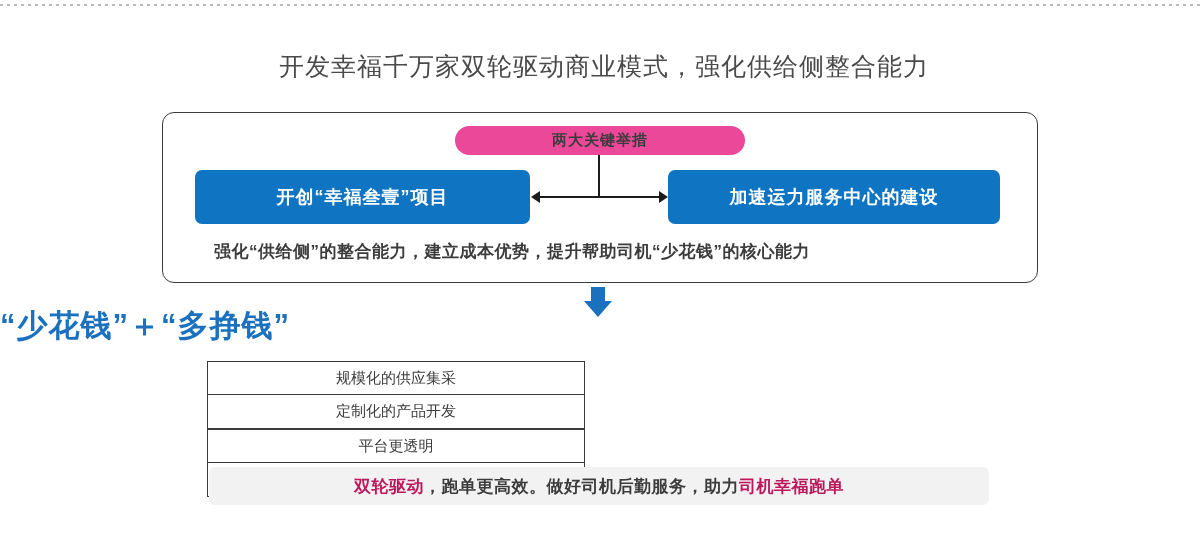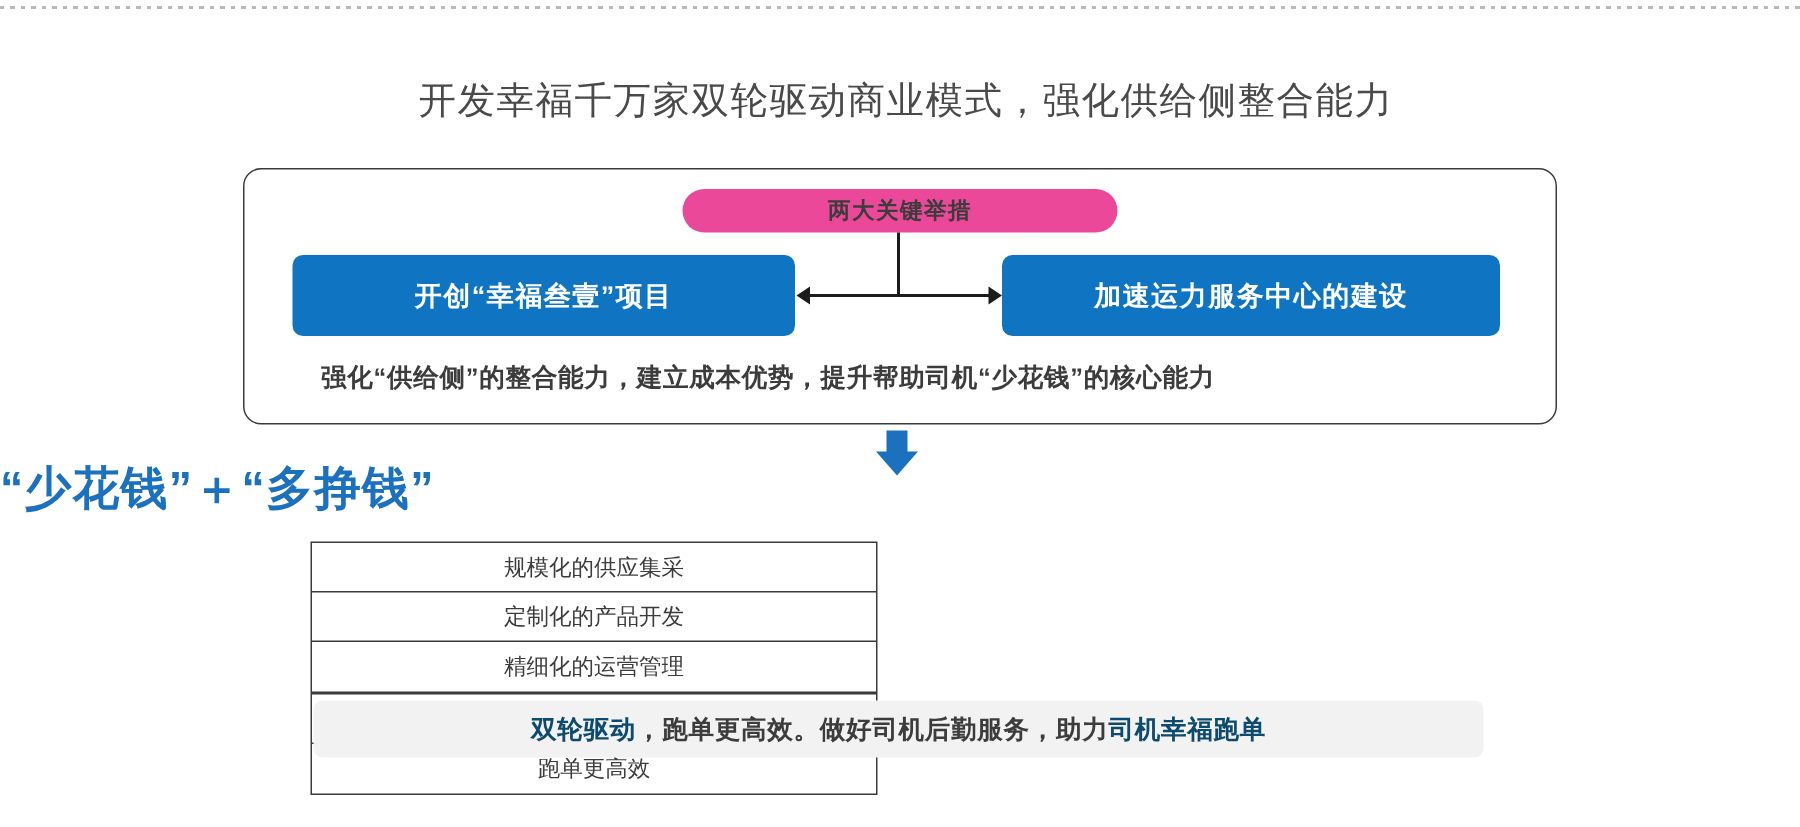--- a/index.html
+++ b/index.html
@@ -209,21 +209,21 @@
     background: #f2f2f2;
     border-radius: 6px;
     display: flex;
     align-items: center;
     justify-content: center;
     font-size: 17px;
     font-weight: bold;
     color: #3c3c3c;
     letter-spacing: 0.5px;
   }
-  .banner .hl { color: #0c4a6e; text-align: center; }
+  .banner .hl { color: #be185d; text-align: center; }
 </style>
 </head>
 <body>
 
 <div class="top-rule"></div>
 
 <div class="page-title">开发幸福千万家双轮驱动商业模式，强化供给侧整合能力</div>
 
 <div class="frame"></div>
 
@@ -243,21 +243,20 @@
   <div class="stem"></div>
   <div class="head"></div>
 </div>
 
 <div class="slogan">“少花钱”＋“多挣钱”</div>
 
 <div class="tables">
   <div class="table">
     <div class="table-row">规模化的供应集采</div>
     <div class="table-row">定制化的产品开发</div>
-    <div class="table-row">精细化的运营管理</div>
   </div>
   <div class="table">
     <div class="table-row">平台更透明</div>
     <div class="table-row">跑单更高效</div>
   </div>
 </div>
 
 <div class="banner">
   <span class="hl">双轮驱动</span>
     <span>，跑单更高效</span>

